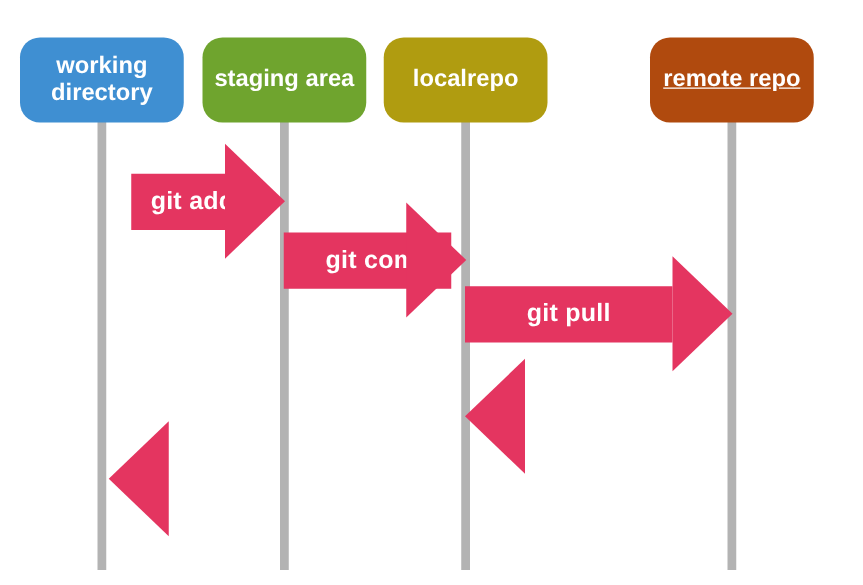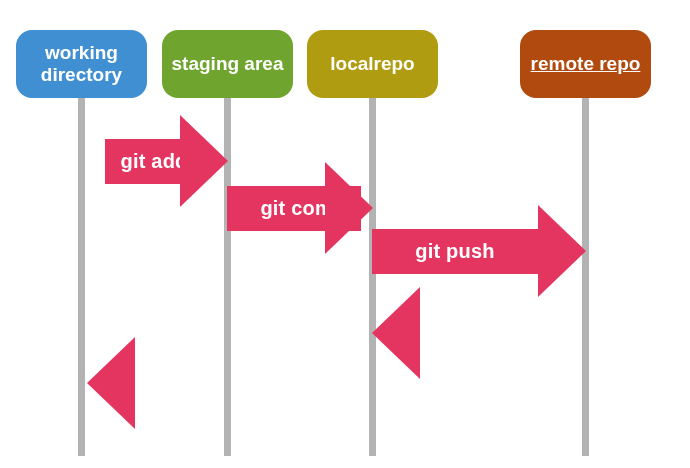--- a/index.html
+++ b/index.html
@@ -104,21 +104,21 @@
     <span class="arrow-label">git add</span>
   </div>
   <div class="arrow-head head-right ah1"></div>
 
   <div class="arrow-body ab2">
     <span class="arrow-label">git commit</span>
   </div>
   <div class="arrow-head head-right ah2"></div>
 
   <div class="arrow-body ab3">
-    <span class="arrow-label">git push</span>
+    <span class="arrow-label">git pull</span>
   </div>
   <div class="arrow-head head-right ah3"></div>
 
   <div class="arrow-head head-left ah4"></div>
 
   <div class="arrow-head head-left ah5"></div>
 
   <div class="box b1">
     <span>working directory</span>
   </div>

